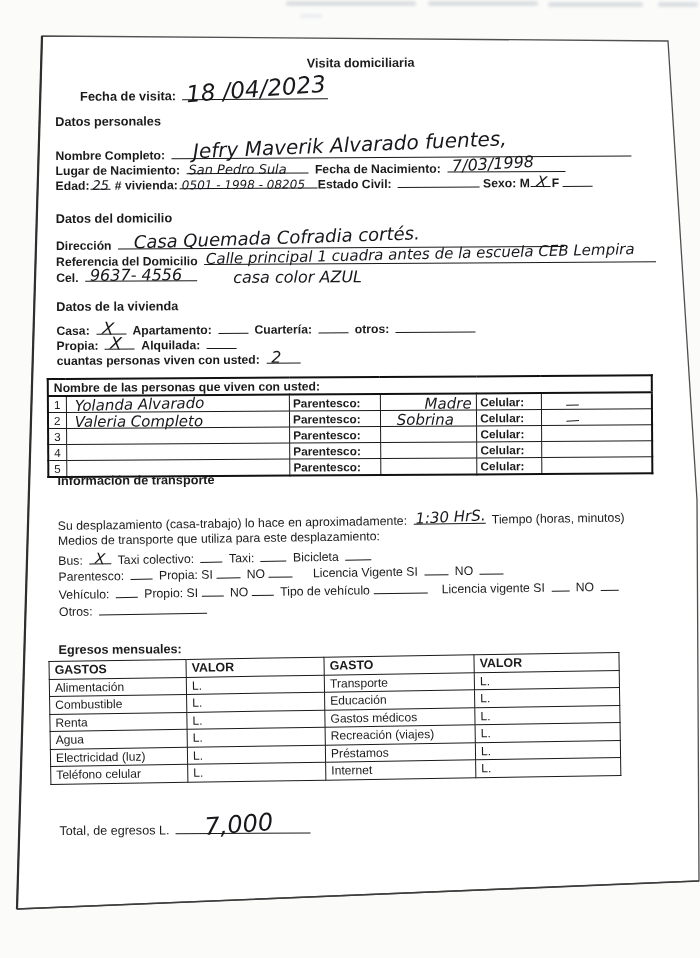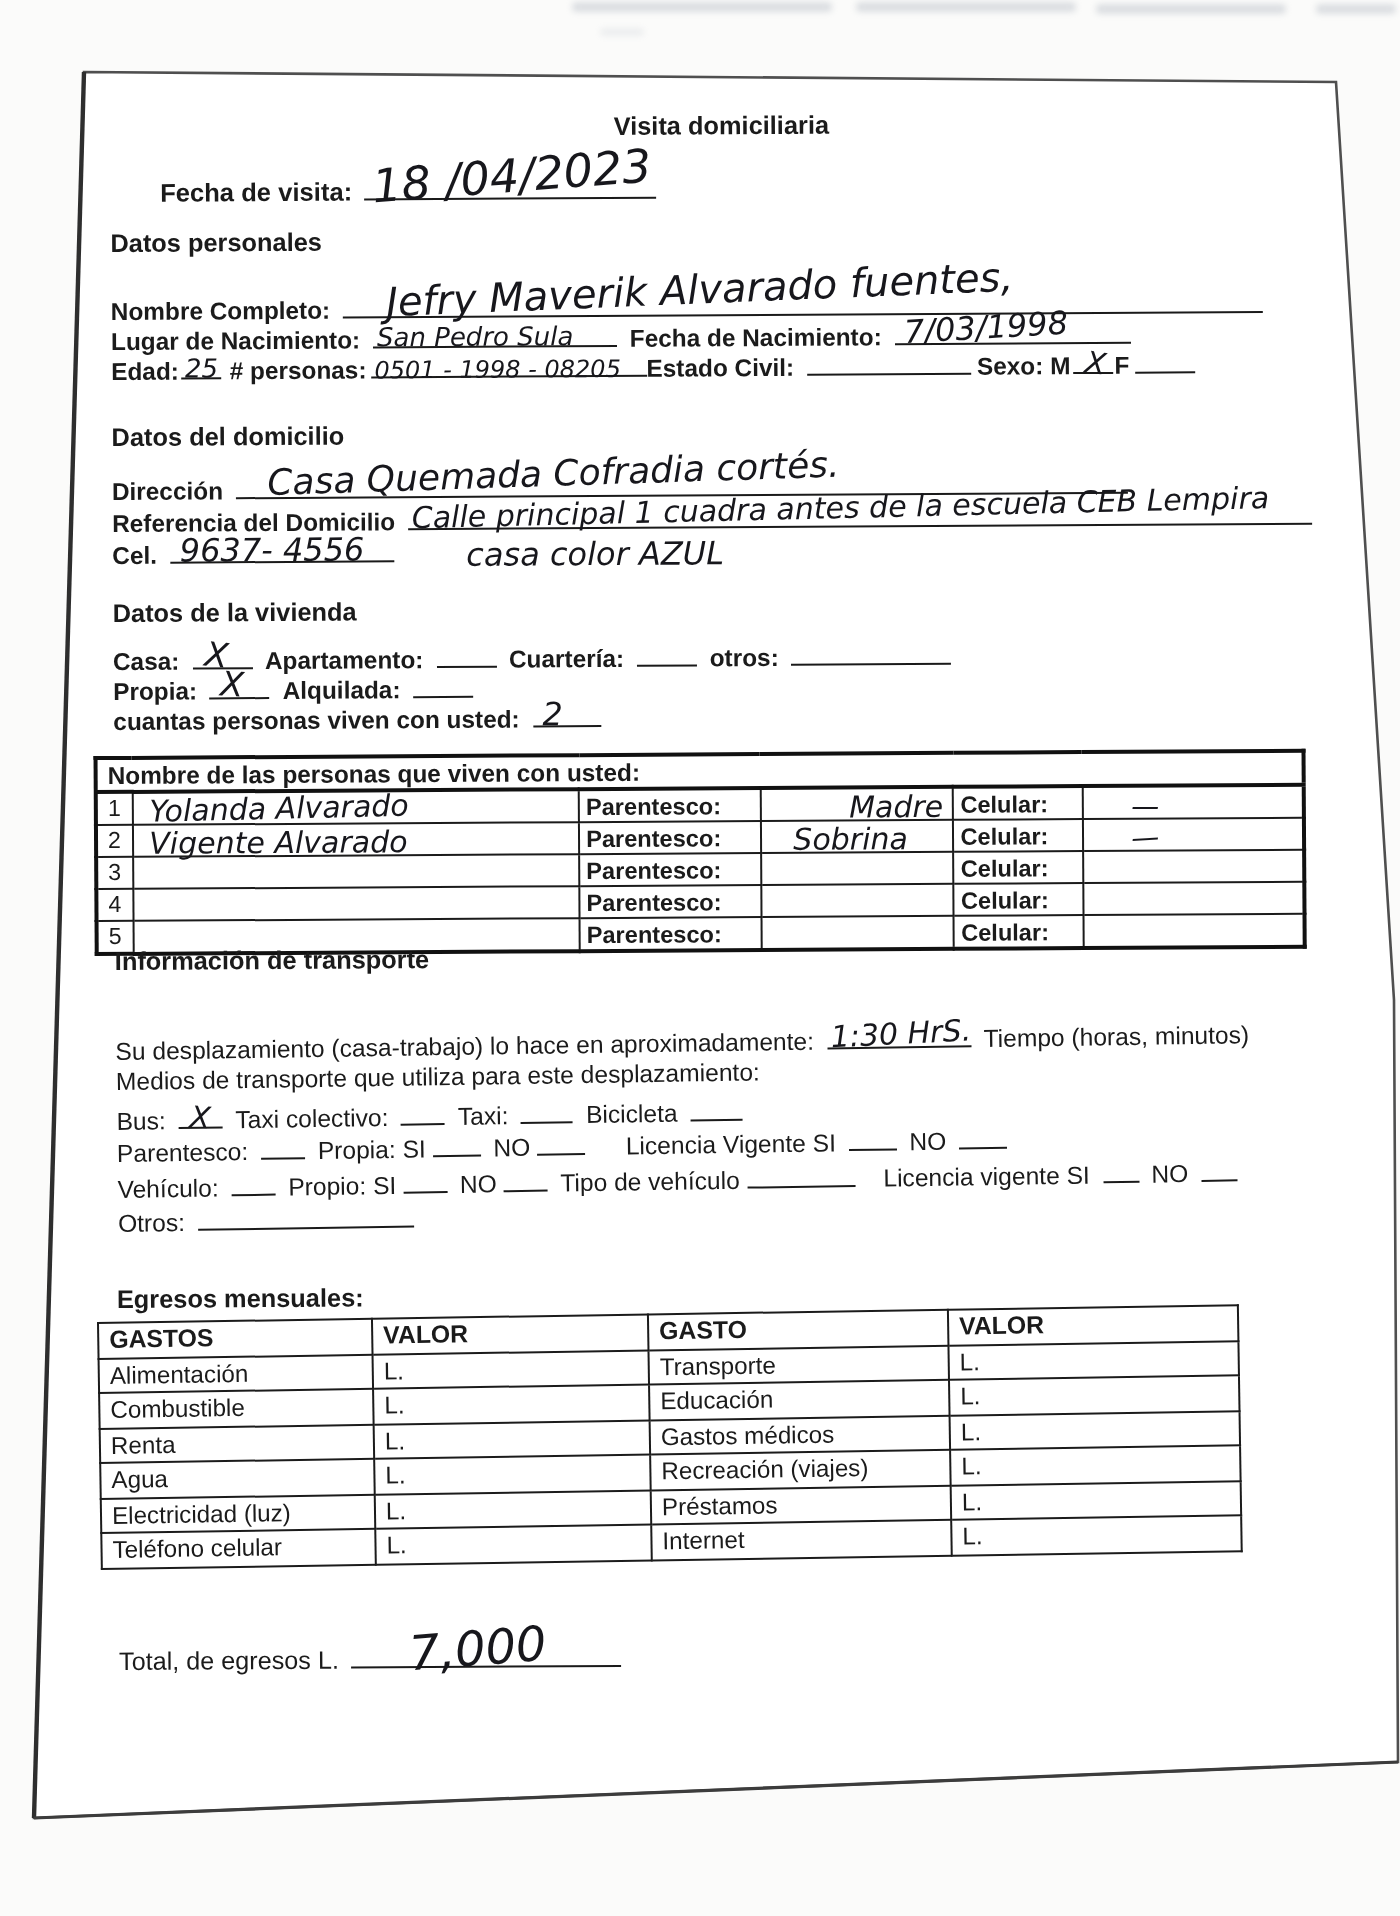--- a/index.html
+++ b/index.html
@@ -83,21 +83,21 @@
     <span class="lb">Fecha de Nacimiento:</span>
     <span class="field" style="width:118px;">
       <span class="hw" style="font-size:16px;transform:rotate(-3deg);">7/03/1998</span>
     </span>
   </div>
 
   <div class="row" style="top:177px;">
     <span class="lb">Edad:</span><span class="field" style="width:20px;margin:0 1px;">
       <span class="hw" style="font-size:13px;left:2px;">25</span>
     </span>
-    <span class="lb"># personas:</span><span class="field" style="width:138px;margin:0 0 0 2px;">
+    <span class="lb"># vivienda:</span><span class="field" style="width:138px;margin:0 0 0 2px;">
       <span class="hw" style="font-size:12px;left:2px;">0501 - 1998 - 08205</span>
     </span><span class="lb">Estado Civil:</span>
     <span class="blank" style="width:82px;"></span><span class="lb">Sexo: M</span><span class="field" style="width:20px;margin:0 1px;">
       <span class="hw" style="font-size:15px;transform:rotate(8deg);">X</span>
     </span><span class="lb">F</span><span class="blank" style="width:30px;"></span>
   </div>
 
   <div class="row" style="top:212px;">
     <span class="sec">Datos del domicilio</span>
   </div>
@@ -182,21 +182,21 @@
             <span class="hw" style="font-size:15px;left:44px;">Madre</span>
           </td>
       <td class="plabel">Celular:</td>
       <td class="hwcell">
             <span class="hw" style="font-size:14px;left:24px;">—</span>
           </td>
     </tr>
     <tr>
       <td class="pnum">2</td>
       <td class="hwcell">
-            <span class="hw" style="font-size:15px;">Vigente Alvarado</span>
+            <span class="hw" style="font-size:15px;">Valeria Completo</span>
           </td>
       <td class="plabel">Parentesco:</td>
       <td class="hwcell">
             <span class="hw" style="font-size:15px;left:2px;margin-left:14px;">Sobrina</span>
           </td>
       <td class="plabel">Celular:</td>
       <td class="hwcell">
             <span class="hw" style="font-size:14px;left:24px;transform:rotate(-3deg);">—</span>
           </td>
     </tr>

